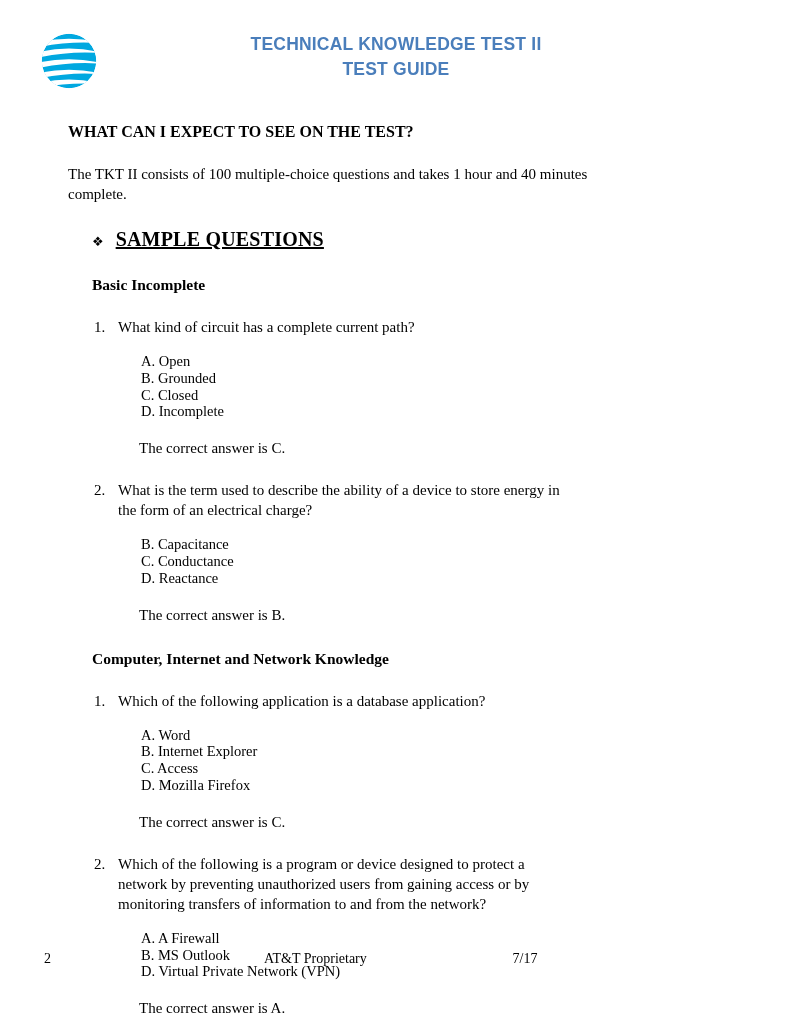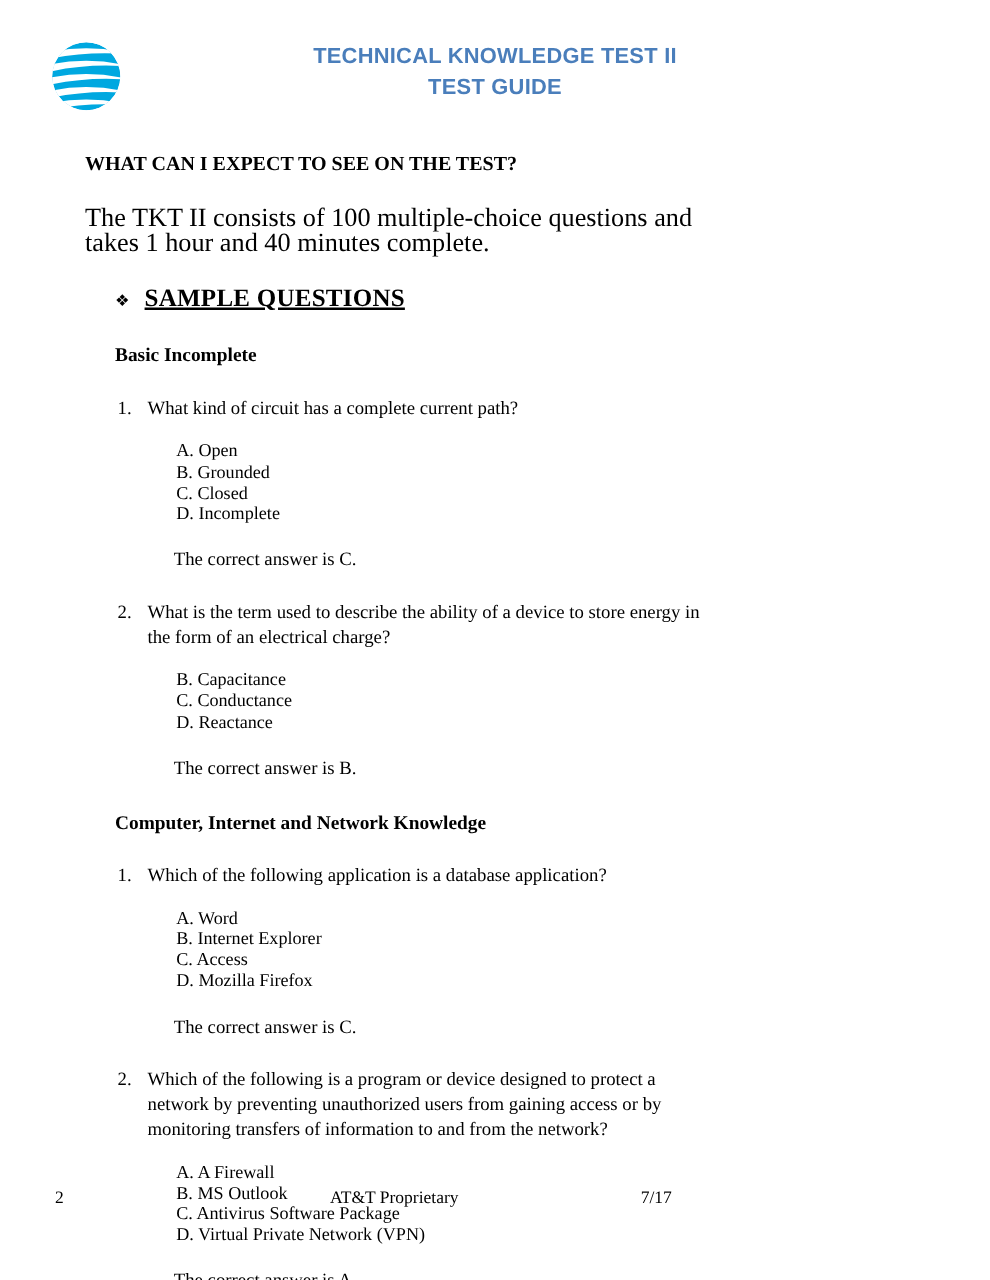--- a/index.html
+++ b/index.html
@@ -60,21 +60,21 @@
   .content {
     padding: 0 44px 0 68px;
   }
   .section-heading {
     font-weight: bold;
     font-size: 16px;
     margin: 14px 0 0 0;
     line-height: 20px;
   }
   .intro {
-    font-size: 21px;
+    font-size: 15px;
     line-height: 20px;
     margin: 22px 0 0 0;
   }
 
   .bullet-row {
     margin: 24px 0 0 0;
     padding-left: 24px;
     display: flex;
     align-items: baseline;
     gap: 12px;
@@ -243,21 +243,20 @@
       </div>
 
       <div>
         <div class="question">
           <span class="q-num">2.</span>
           <span class="q-text">Which of the following is a program or device designed to protect a network by preventing unauthorized users from gaining access or by monitoring transfers of information to and from the network?</span>
         </div>
         <div class="options">
           <div class="option">A. A Firewall</div>
           <div class="option">B. MS Outlook</div>
-          <div class="option">C. Antivirus Software Package</div>
           <div class="option">D. Virtual Private Network (VPN)</div>
         </div>
         <div class="answer">The correct answer is A.</div>
       </div>
     </div>
 
   </div>
 
   <div class="footer">
     <span class="footer-left">2</span>

